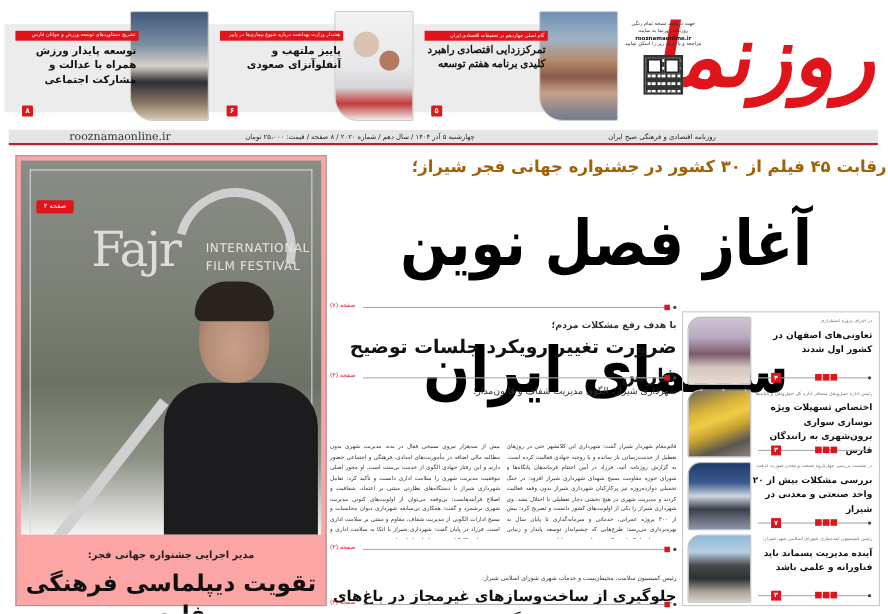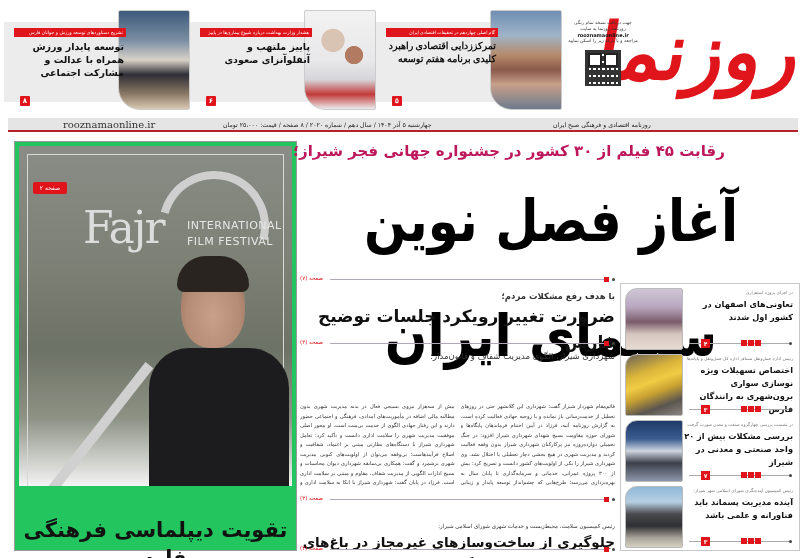--- a/index.html
+++ b/index.html
@@ -35,21 +35,21 @@
                    font-size: 7px; font-weight: bold; line-height: 10px; text-align: center; border-radius: 1px; }
 
   
   .datebar { position: absolute; left: 8px; top: 118px; width: 790px; height: 14px; background: #e5e5e5;
              border-bottom: 2px solid #b4222c; }
   .datebar .site { position: absolute; left: 55px; top: 0; font-family: "DejaVu Serif", serif; font-size: 10px; line-height: 14px; color: #333; }
   .datebar .issue { position: absolute; left: 215px; top: 0; font-size: 6.2px; line-height: 14px; direction: rtl; color: #222; }
   .datebar .desc { position: absolute; left: 545px; top: 0; font-size: 6.2px; line-height: 14px; direction: rtl; color: #222; }
 
   
-  .feature { position: absolute; left: 14px; top: 141px; width: 283px; height: 410px; border: 1px solid #999; background: #22c55e; }
+  .feature { position: absolute; left: 14px; top: 141px; width: 283px; height: 410px; border: 1px solid #999; background: #fca5a5; }
   .feature .photo { position: absolute; left: 4px; top: 4px; width: 273px; height: 340px; overflow: hidden;
                     background: linear-gradient(180deg, #8a8d86 0%, #7c8075 35%, #6d7266 60%, #8d9285 80%, #f4f4f4 100%); }
   .feature .frame { position: absolute; left: 8px; top: 8px; right: 8px; bottom: 0; border: 1px solid #d8d8d8; border-bottom: none; }
   .feature .fajr { position: absolute; left: 64px; top: 56px; font-family: "DejaVu Serif", serif; font-size: 44px; color: #dcdcdc; letter-spacing: -2px; }
   .feature .festival { position: absolute; left: 168px; top: 72px; font-family: "DejaVu Sans", sans-serif; font-size: 11px; line-height: 16px; color: #e6e6e6; letter-spacing: 0.5px; }
   .feature .ring { position: absolute; left: 140px; top: 25px; width: 110px; height: 110px; border: 8px solid #cfcfcf; border-radius: 50%;
                    border-bottom-color: transparent; border-left-color: transparent; transform: rotate(-30deg); }
   .feature .ring2 { position: absolute; left: 160px; top: 215px; width: 90px; height: 110px; border: 8px solid #cfcfcf; border-radius: 50%;
                     border-top-color: transparent; border-left-color: transparent; }
   .feature .slash { position: absolute; left: 70px; top: 200px; width: 10px; height: 180px; background: #d0d0d0; transform: rotate(38deg); }
@@ -58,22 +58,22 @@
                    background: radial-gradient(ellipse at 50% 60%, #c9a18a 0%, #b48b75 60%, #8c6a58 100%); }
   .feature .hair { position: absolute; left: 18px; top: 0; width: 72px; height: 36px; background: #2a2420; border-radius: 40px 40px 10px 10px; }
   .feature .body { position: absolute; left: -10px; top: 92px; width: 140px; height: 150px; background: #1c1c1e; border-radius: 40px 40px 0 0; }
   .feature .page-badge { position: absolute; left: 14px; top: 36px; width: 34px; height: 12px; background: #e0141b; color: #fff;
                          font-size: 6px; line-height: 12px; text-align: center; direction: rtl; border-radius: 2px; }
   .feature .kicker { position: absolute; left: 0; width: 100%; top: 358px; text-align: center; direction: rtl; font-size: 9px; color: #222; font-weight: bold; }
   .feature .headline { position: absolute; left: 0; width: 100%; top: 374px; text-align: center; direction: rtl;
                        font-size: 21px; font-weight: bold; line-height: 28px; color: #111; }
 
   
-  .lead-kicker { position: absolute; left: 293px; top: 140px; width: 502px; text-align: left; direction: rtl;
-                 font-size: 15px; font-weight: bold; color: #be185d; line-height: 22px; }
+  .lead-kicker { position: absolute; left: 304px; top: 140px; width: 502px; text-align: right; direction: rtl;
+                 font-size: 15px; font-weight: bold; color: #a16207; line-height: 22px; }
   .lead-title { position: absolute; left: 298px; top: 164px; width: 506px; text-align: center; direction: rtl;
                 font-family: "DejaVu Sans", sans-serif; font-weight: bold; font-size: 50px; line-height: 100px; color: #000;
                 transform: scaleY(1.15); transform-origin: top; letter-spacing: -1px; }
 
   
   .rule { position: absolute; left: 300px; width: 315px; height: 8px; }
   .rule .line { position: absolute; left: 30px; right: 10px; top: 3px; height: 1px; background: #b0a7b8; }
   .rule .dot { position: absolute; right: 6px; top: 1px; width: 5px; height: 5px; background: #e0141b; }
   .rule .pdot { position: absolute; right: 0; top: 2px; width: 3px; height: 3px; border-radius: 50%; background: #444; }
   .rule .ref { position: absolute; left: 0; top: -1px; font-size: 5.5px; color: #e0141b; direction: rtl; }
@@ -154,20 +154,21 @@
       <div>INTERNATIONAL</div>
       <div>FILM FESTIVAL</div>
     </div>
     <div class="person">
       <div class="body"></div>
       <div class="head"></div>
       <div class="hair"></div>
     </div>
     <div class="page-badge">صفحه ۲</div>
   </div>
+  <div class="kicker">مدیر اجرایی جشنواره جهانی فجر:</div>
   <div class="headline">
     <div>تقویت دیپلماسی فرهنگی فارس</div>
 
   </div>
 </div>
 
 <div class="lead-kicker">رقابت ۴۵ فیلم از ۳۰ کشور در جشنواره جهانی فجر شیراز؛</div>
 <div class="lead-title">آغاز فصل نوین سینمای ایران</div>
 
 <div class="rule" style="top:276px;">

